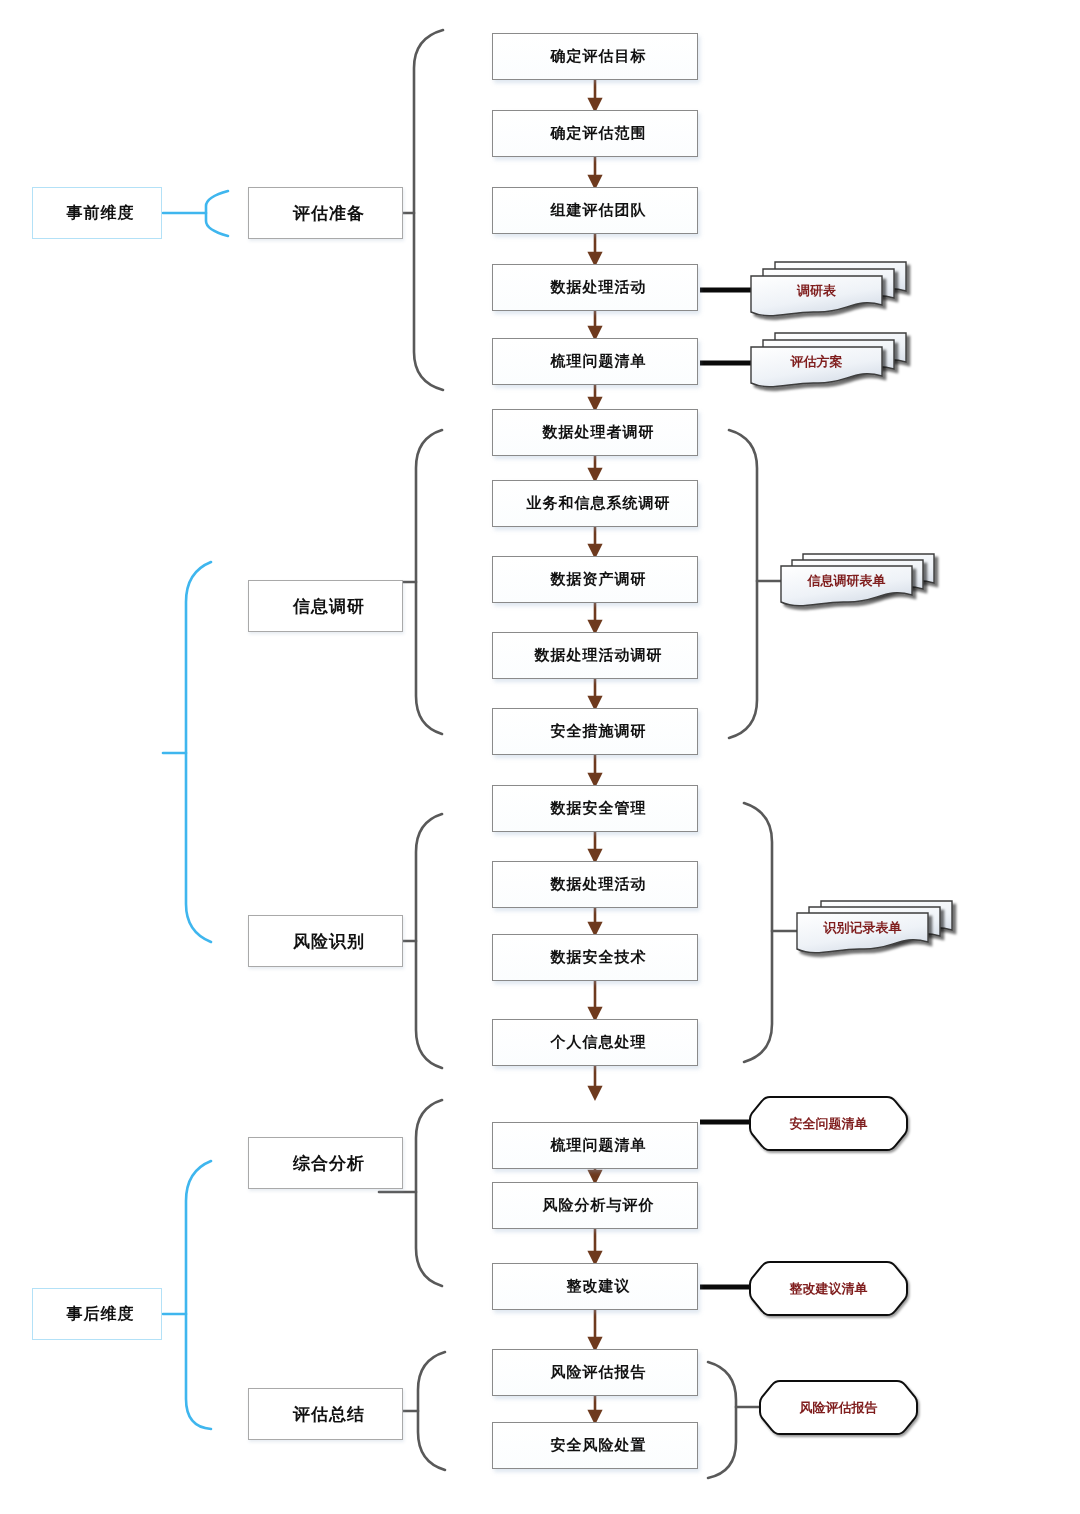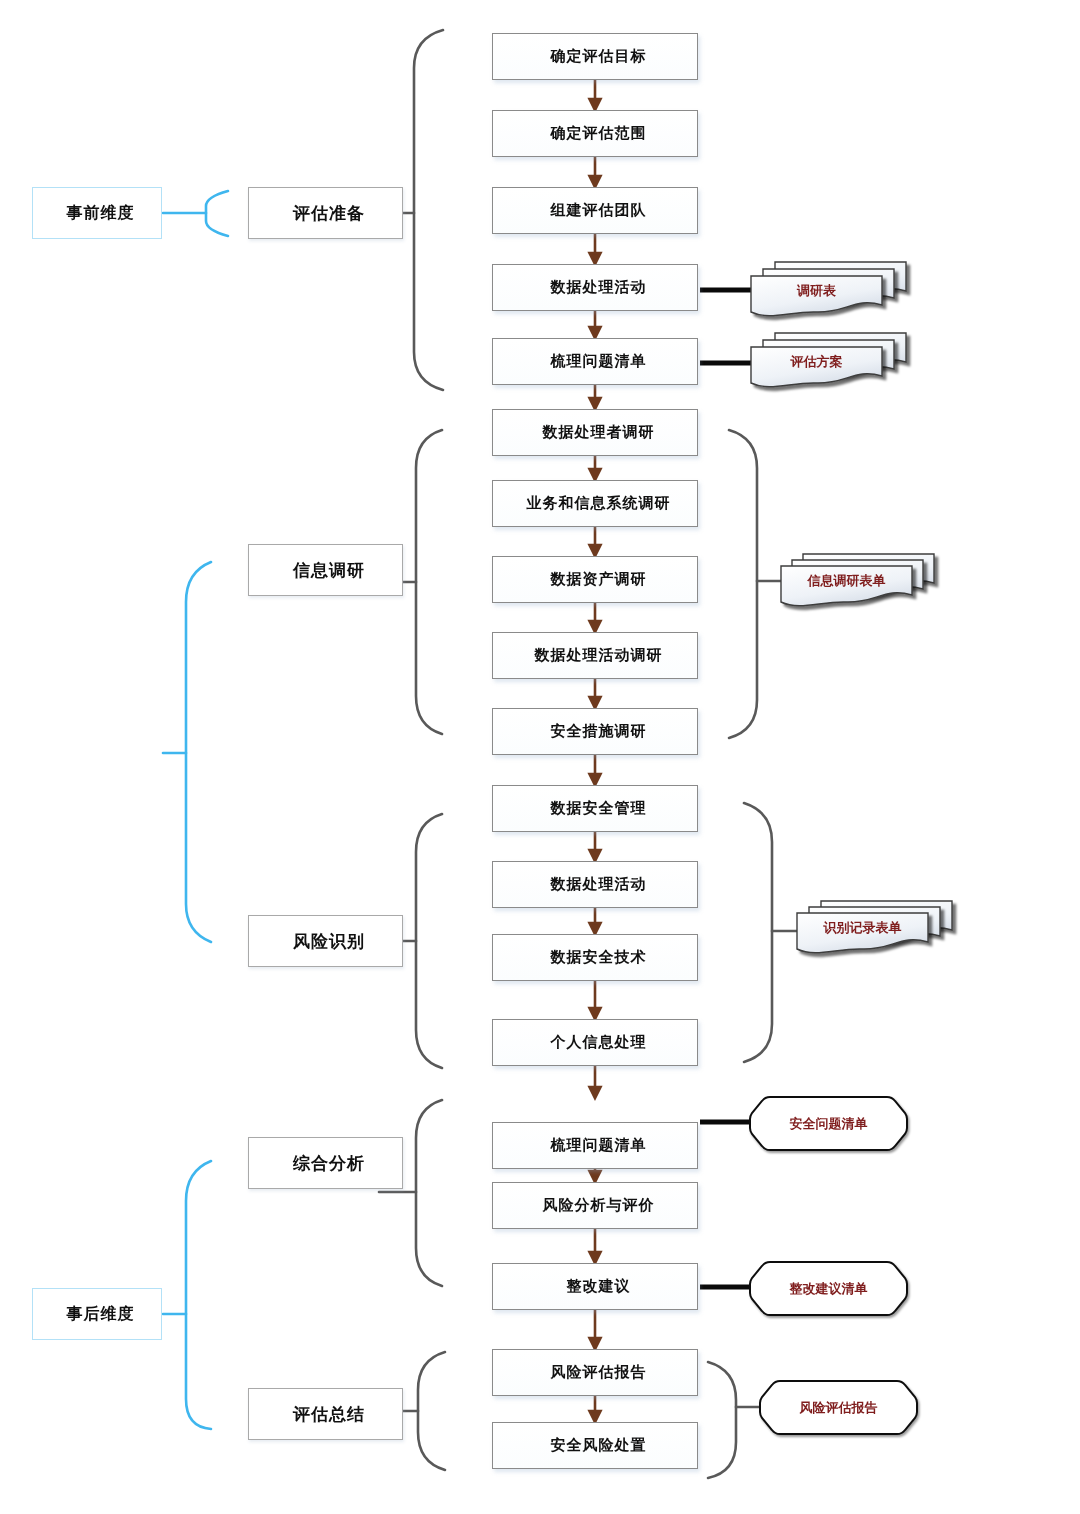--- a/index.html
+++ b/index.html
@@ -146,21 +146,21 @@
       <use href="#oct" transform="translate(750,1097)" filter="url(#ds2)"></use>
       <use href="#oct" transform="translate(750,1262)" filter="url(#ds2)"></use>
       <use href="#oct" transform="translate(760,1381)" filter="url(#ds2)"></use>
     </g>
   </svg>
 
   <div class="box dim" style="top:187px">事前维度</div>
   <div class="box dim" style="top:1288px">事后维度</div>
 
   <div class="box stage" style="top:187px">评估准备</div>
-  <div class="box stage" style="top:544px">信息调研</div>
+  <div class="box stage" style="top:580px">信息调研</div>
   <div class="box stage" style="top:915px">风险识别</div>
   <div class="box stage" style="top:1137px">综合分析</div>
   <div class="box stage" style="top:1388px">评估总结</div>
 
   <div class="box step" style="top:33px">确定评估目标</div>
   <div class="box step" style="top:110px">确定评估范围</div>
   <div class="box step" style="top:187px">组建评估团队</div>
   <div class="box step" style="top:264px">数据处理活动</div>
   <div class="box step" style="top:338px">梳理问题清单</div>
   <div class="box step" style="top:409px">数据处理者调研</div>

